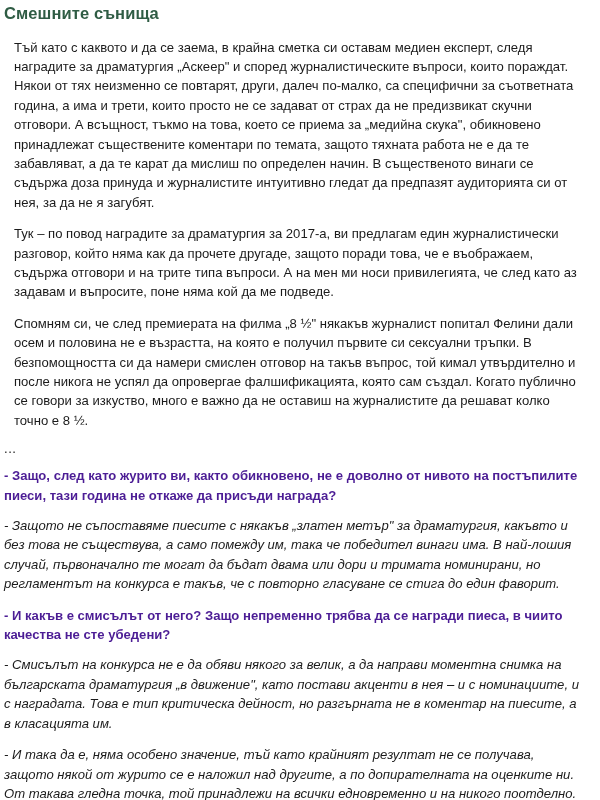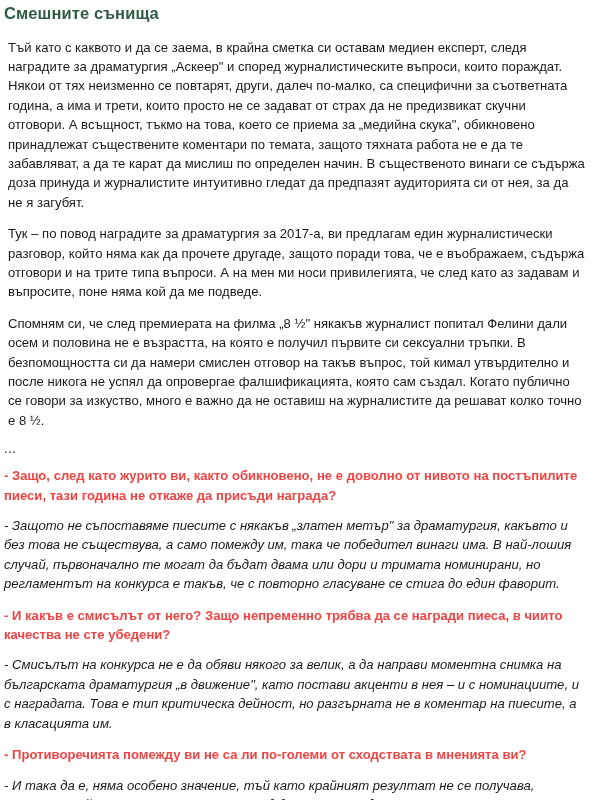--- a/index.html
+++ b/index.html
@@ -38,42 +38,42 @@
   }
 
   .body-text {
     color: #1b1b1b;
     font-size: 13.1px;
     line-height: 19.4px;
     text-align: left;
   }
 
   .para {
-    margin: 0 0 12px 4px;
+    margin: 0 0 12px 10px;
     padding: 0;
   }
 
   .para-tight {
     margin-bottom: 11px;
   }
 
   .ellipsis-sep {
     margin: 0 0 10px 0;
     padding: 0;
     color: #1b1b1b;
     font-size: 13.1px;
     line-height: 15px;
     letter-spacing: 0.5px;
   }
 
   .question {
     margin: 0 0 11px 0;
     padding: 0;
     font-weight: bold;
-    color: #ef4444;
+    color: #4c1d95;
     line-height: 19.4px;
   }
 
   .answer {
     margin: 0 0 12px 0;
     padding: 0;
     font-weight: normal;
     font-style: italic;
   }
 
@@ -102,18 +102,17 @@
       <p class="question">- Защо, след като журито ви, както обикновено, не е доволно от нивото на постъпилите пиеси, тази година не откаже да присъди награда?</p>
       <p class="answer">- Защото не съпоставяме пиесите с някакъв „златен метър" за драматургия, какъвто и без това не съществува, а само помежду им, така че победител винаги има. В най-лошия случай, първоначално те могат да бъдат двама или дори и тримата номинирани, но регламентът на конкурса е такъв, че с повторно гласуване се стига до един фаворит.</p>
     </div>
 
     <div class="qa-block">
       <p class="question">- И какъв е смисълът от него? Защо непременно трябва да се награди пиеса, в чиито качества не сте убедени?</p>
       <p class="answer">- Смисълът на конкурса не е да обяви някого за велик, а да направи моментна снимка на българската драматургия „в движение", като постави акценти в нея – и с номинациите, и с наградата. Това е тип критическа дейност, но разгърната не в коментар на пиесите, а в класацията им.</p>
     </div>
 
     <div class="qa-block">
-      <p class="question">- Противоречията помежду ви не са ли по-големи от сходствата в мненията ви?</p>
       <p class="answer">- И така да е, няма особено значение, тъй като крайният резултат не се получава, защото някой от журито се е наложил над другите, а по допирателната на оценките ни. От такава гледна точка, той принадлежи на всички едновременно и на никого поотделно. Последното вероятно е причина за това чувство на неудовлетвореност, което се проявява всяка година. За него обаче е виновно не толкова нивото на текстовете, колкото самият опит за подредбата им, в който сме се съгласили да участваме. Защото ако много от текстовете са достатъчно силни, не знаеш кои да отпаднат, а ако много от тях са достатъчно слаби, не знаеш кои да останат. За да е лесно, трябва един категорично да се откроява над оставалите, а това става все по-малко вероятно, тъй като развитието на българската драматургия през последното десетилетие е професионално стабилно и води до игра между изравнени сили.</p>
     </div>
 
   </div>
 </div>
 
 </body></html>

